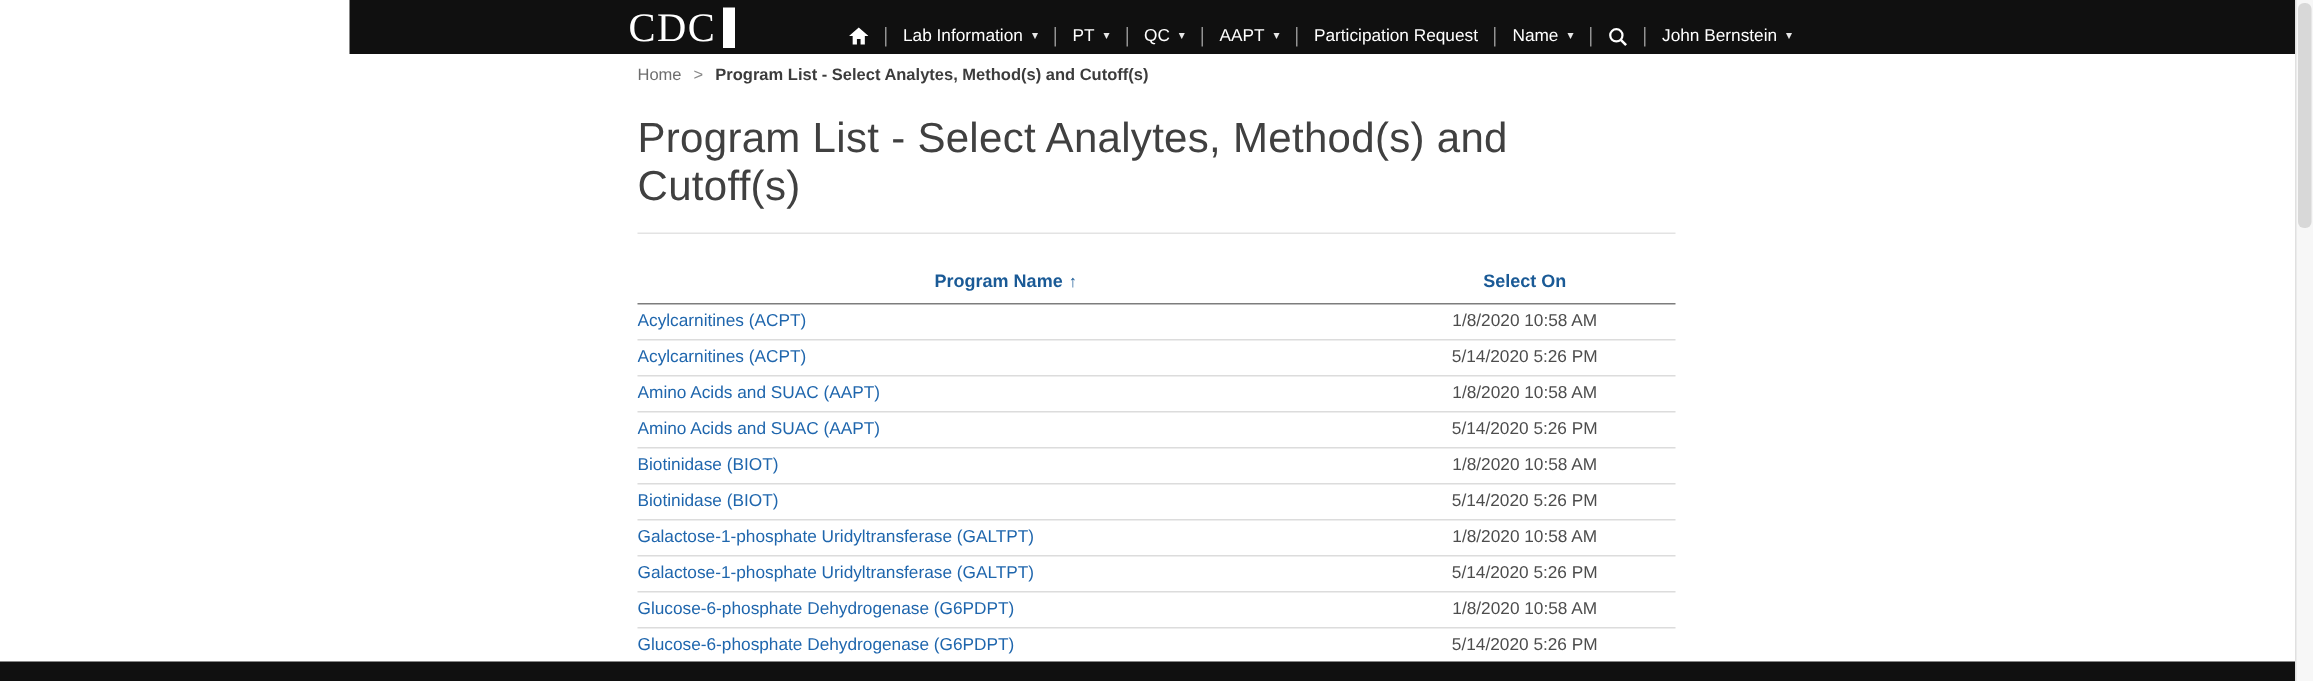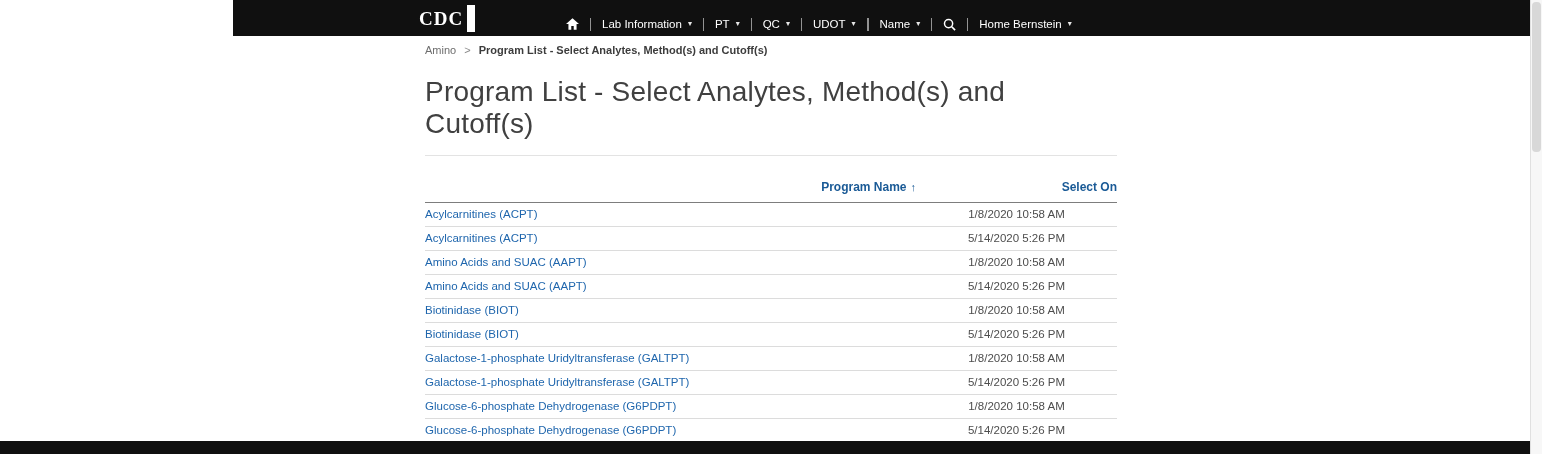--- a/index.html
+++ b/index.html
@@ -12,21 +12,21 @@
   
   .topbar {
     position:absolute; left:233px; top:0; right:12px; height:36px;
     background:#101010;
   }
   .logo {
     position:absolute; left:186px; top:3px; height:30px;
     display:flex; align-items:center; gap:4px; cursor:pointer;
   }
   .logo-text {
-    color:#ffffff; font-weight:bold; font-size:19px; letter-spacing:1px;
+    color:#ffffff; font-weight:normal; font-size:27px; letter-spacing:1px;
     font-family:"Liberation Serif", serif; line-height:1;
   }
   .logo-block { width:8px; height:27px; background:#ffffff; }
 
   .nav {
     position:absolute; left:322px; top:0; height:48px;
     display:flex; align-items:center; color:#ffffff; font-size:11.5px;text-align:center;
   }
   .nav-item {
     padding:0 11px; height:36px; display:flex; align-items:center; gap:6px;
@@ -45,21 +45,21 @@
   .page-title {
     margin:20px 0 0 0; font-size:28px; font-weight:300; color:#404040;
     padding-bottom:15px; border-bottom:1px solid #e3e3e3; letter-spacing:.2px;
   }
 
   table.program-table {
     width:100%; border-collapse:collapse; table-layout:fixed; margin-top:20px;
   }
   table.program-table col.c1 { width:491px; }
   th {
-    text-align:right; font-size:12px; font-weight:bold; color:#1a5a96;
+    text-align:center; font-size:12px; font-weight:bold; color:#1a5a96;
     padding:4px 0 8px 0; border-bottom:1px solid #7d7d7d; cursor:pointer;
   }
   .sort-icon { font-size:11px; margin-left:4px; }
   td {
     font-size:11.5px; padding:5px 0 6px 0; border-bottom:1px solid #dcdcdc;
     overflow:hidden; white-space:nowrap; text-overflow:ellipsis;
   }
   td.program a, td.program span {
     color:#1f66ad; text-decoration:none; cursor:pointer;
   }
@@ -111,52 +111,55 @@
     </div>
     <div class="nav-divider"></div>
 
     <div class="nav-item">
       <span>QC</span>
       <span class="caret">▾</span>
     </div>
     <div class="nav-divider"></div>
 
     <div class="nav-item">
-      <span>UDOT</span>
-      <span class="caret">▾</span>
-    </div>
-    <div class="nav-divider"></div>
-
+      <span>AAPT</span>
+      <span class="caret">▾</span>
+    </div>
+    <div class="nav-divider"></div>
+
+    <div class="nav-item">
+      <span>Participation Request</span>
+    </div>
     <div class="nav-divider"></div>
 
     <div class="nav-item">
       <span>Name</span>
       <span class="caret">▾</span>
     </div>
     <div class="nav-divider"></div>
 
     <div class="nav-item">
       <svg class="icon-svg" width="13" height="13" viewBox="0 0 14 14">
         <circle cx="6" cy="6" r="4.4" fill="none" stroke="#ffffff" stroke-width="1.6"></circle>
         <line x1="9.4" y1="9.4" x2="13" y2="13" stroke="#ffffff" stroke-width="1.8"></line>
       </svg>
     </div>
     <div class="nav-divider"></div>
 
     <div class="nav-item">
-      <span>Home Bernstein</span>
+      <span>John Bernstein</span>
       <span class="caret">▾</span>
     </div>
   </div>
 </div>
 
 <div class="content">
 
   <div class="breadcrumb">
-    <span>Amino</span>
+    <span>Home</span>
     <span class="crumb-sep">&gt;</span>
     <span class="crumb-current">Program List - Select Analytes, Method(s) and Cutoff(s)</span>
   </div>
 
   <h1 class="page-title">Program List - Select Analytes, Method(s) and Cutoff(s)</h1>
 
   <table class="program-table">
     <colgroup>
         <col class="c1">
         <col>

